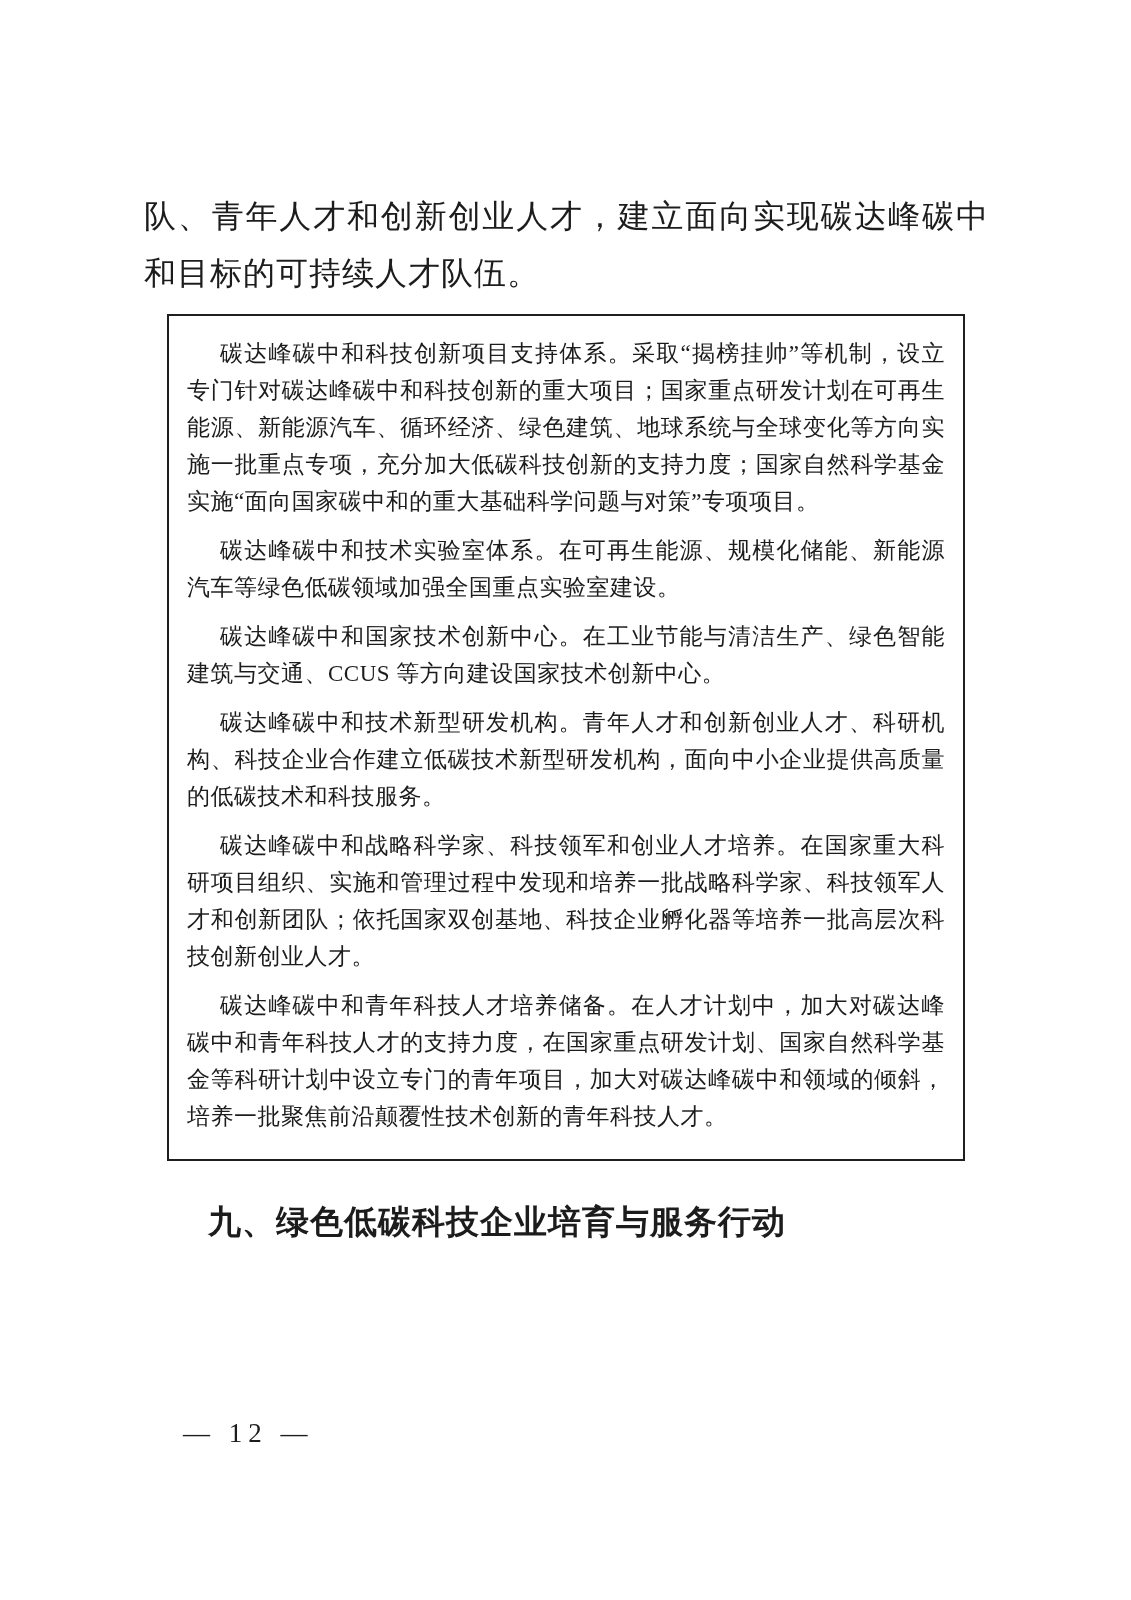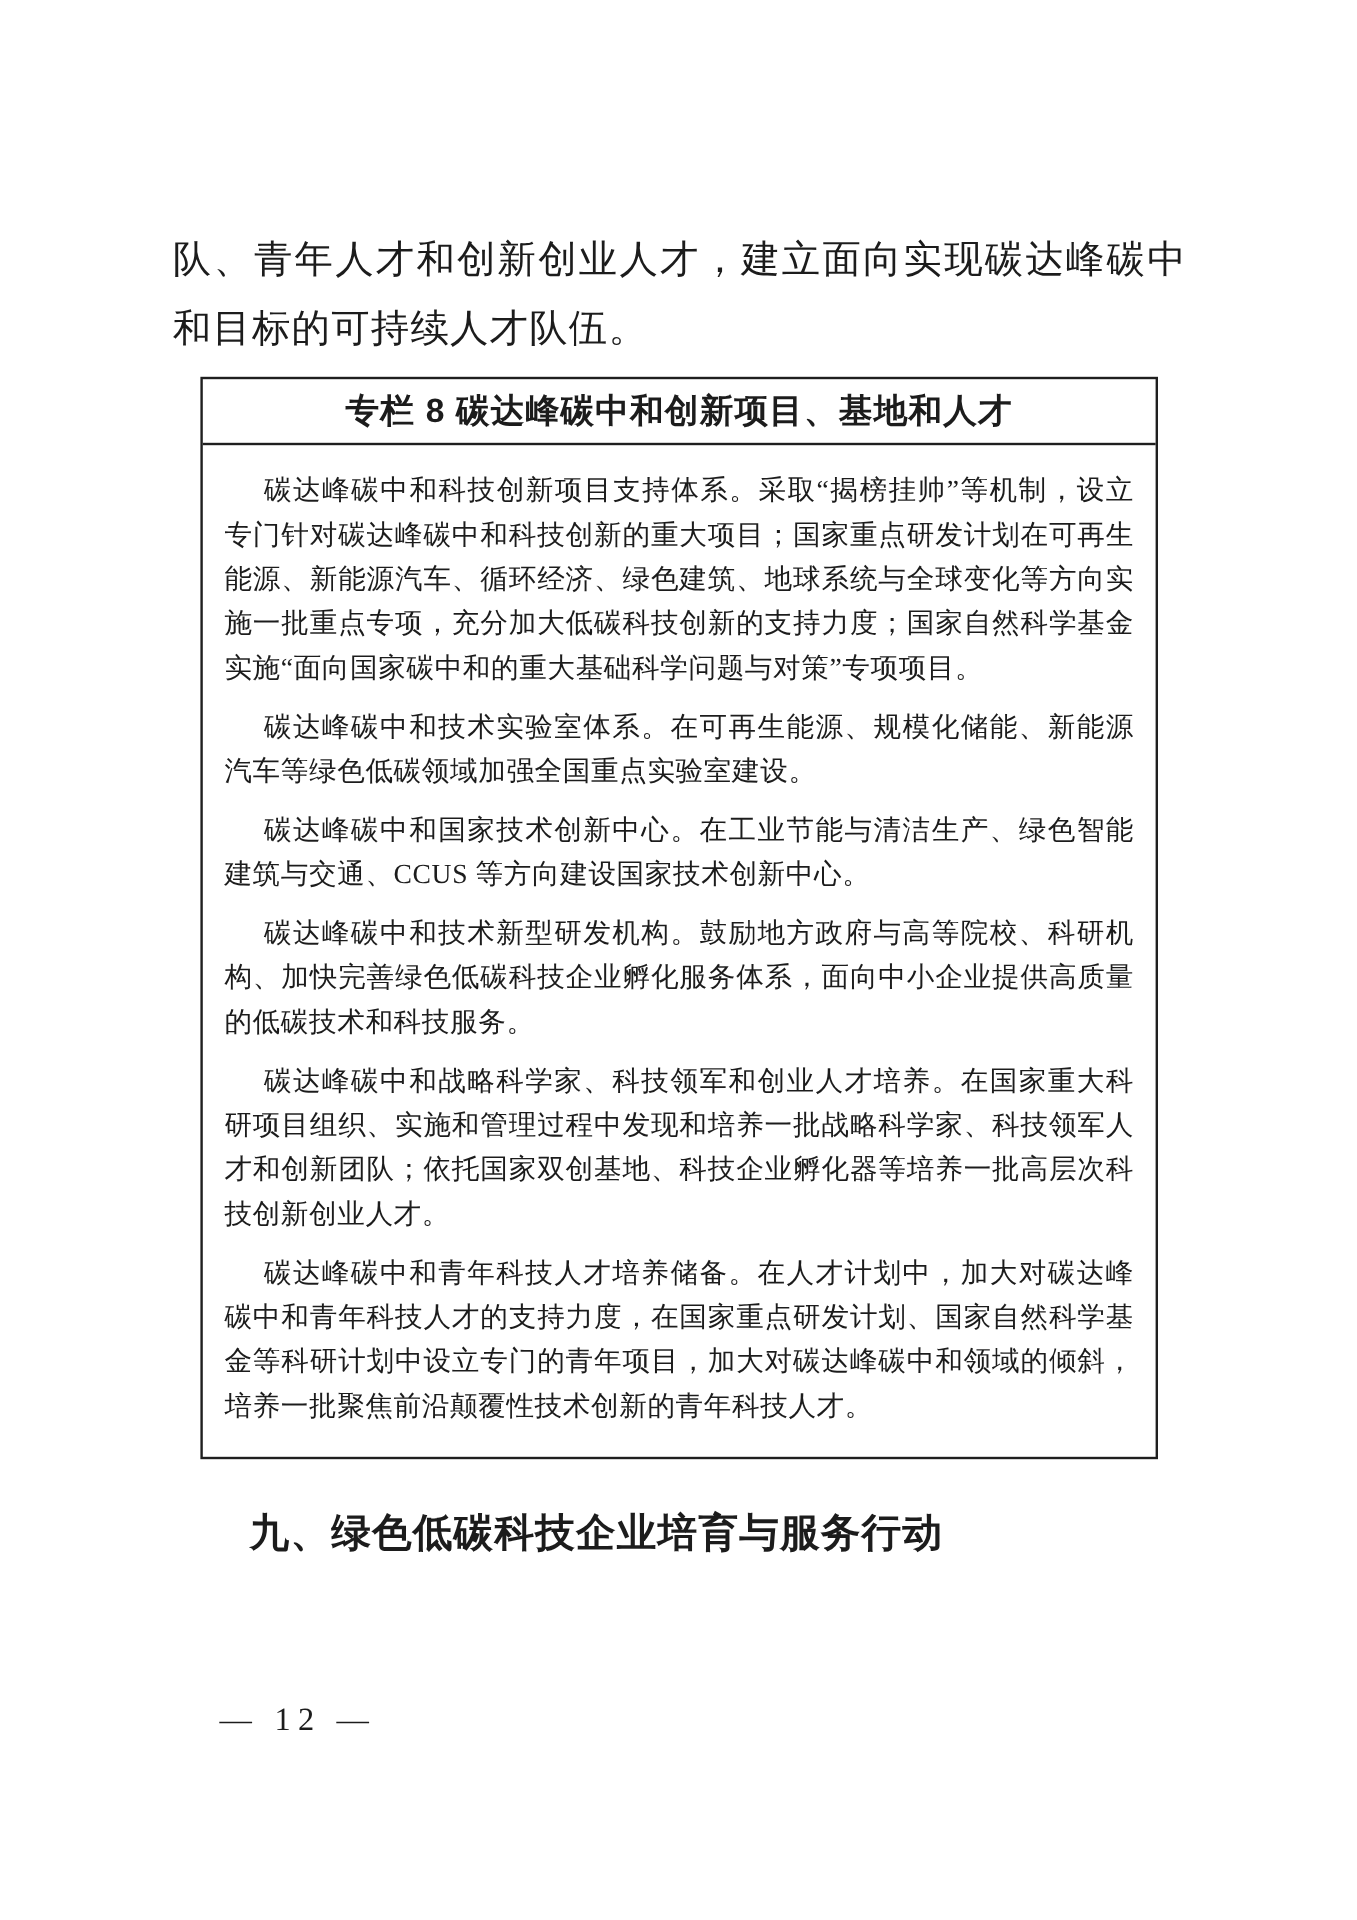--- a/index.html
+++ b/index.html
@@ -88,26 +88,25 @@
 </style>
 </head>
 <body>
 
 <div class="page">
   <div class="content">
 
     <p class="intro-paragraph">队、青年人才和创新创业人才，建立面向实现碳达峰碳中和目标的可持续人才队伍。</p>
 
     <div class="column-box">
-      <div class="box-title">专栏 8  碳达峰碳中和创新项目、基地和人才</div>
       <div class="box-body">
         <p>碳达峰碳中和科技创新项目支持体系。采取“揭榜挂帅”等机制，设立专门针对碳达峰碳中和科技创新的重大项目；国家重点研发计划在可再生能源、新能源汽车、循环经济、绿色建筑、地球系统与全球变化等方向实施一批重点专项，充分加大低碳科技创新的支持力度；国家自然科学基金实施“面向国家碳中和的重大基础科学问题与对策”专项项目。</p>
         <p>碳达峰碳中和技术实验室体系。在可再生能源、规模化储能、新能源汽车等绿色低碳领域加强全国重点实验室建设。</p>
         <p>碳达峰碳中和国家技术创新中心。在工业节能与清洁生产、绿色智能建筑与交通、CCUS 等方向建设国家技术创新中心。</p>
-        <p>碳达峰碳中和技术新型研发机构。鼓励地方政府与高等院校、科研机构、加快完善绿色低碳科技企业孵化服务体系，面向中小企业提供高质量的低碳技术和科技服务。</p>
+        <p>碳达峰碳中和技术新型研发机构。青年人才和创新创业人才、科研机构、科技企业合作建立低碳技术新型研发机构，面向中小企业提供高质量的低碳技术和科技服务。</p>
         <p>碳达峰碳中和战略科学家、科技领军和创业人才培养。在国家重大科研项目组织、实施和管理过程中发现和培养一批战略科学家、科技领军人才和创新团队；依托国家双创基地、科技企业孵化器等培养一批高层次科技创新创业人才。</p>
         <p>碳达峰碳中和青年科技人才培养储备。在人才计划中，加大对碳达峰碳中和青年科技人才的支持力度，在国家重点研发计划、国家自然科学基金等科研计划中设立专门的青年项目，加大对碳达峰碳中和领域的倾斜，培养一批聚焦前沿颠覆性技术创新的青年科技人才。</p>
       </div>
     </div>
 
     <h2 class="section-heading">九、绿色低碳科技企业培育与服务行动</h2>
 
 
   </div>
 

